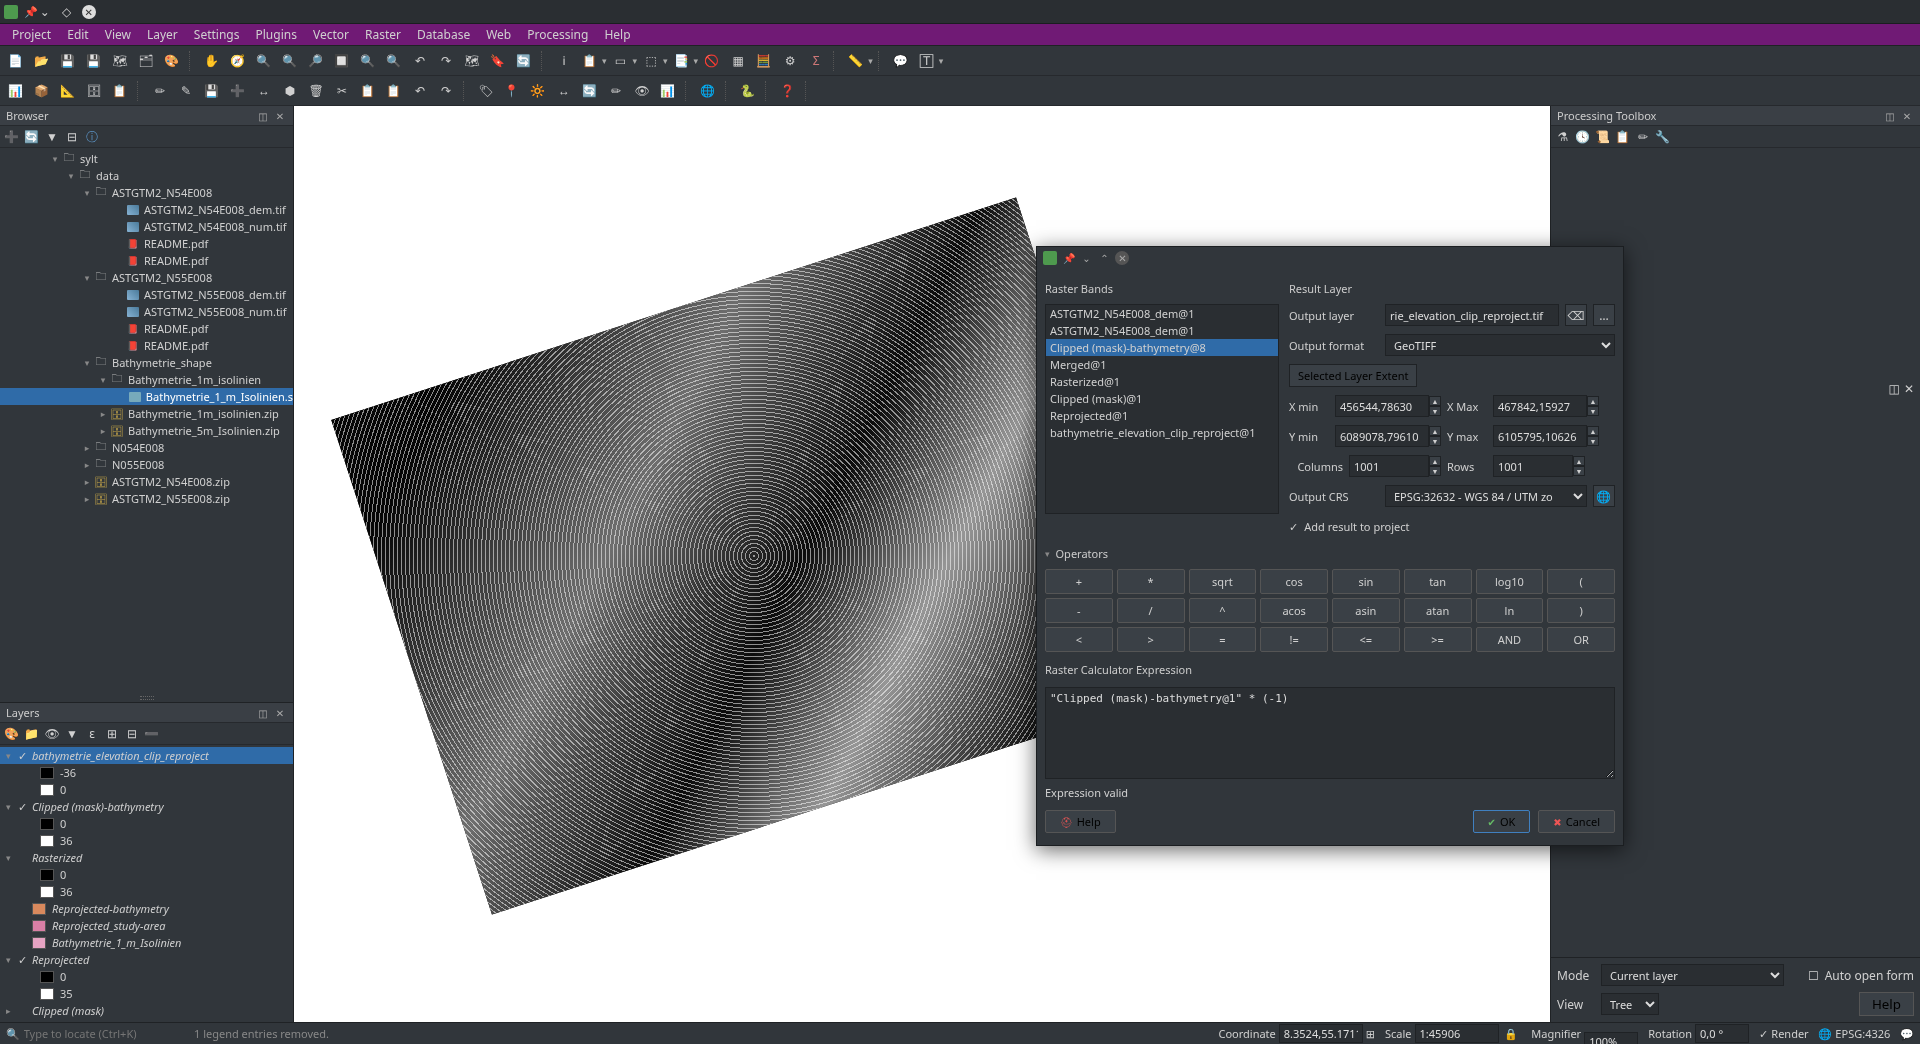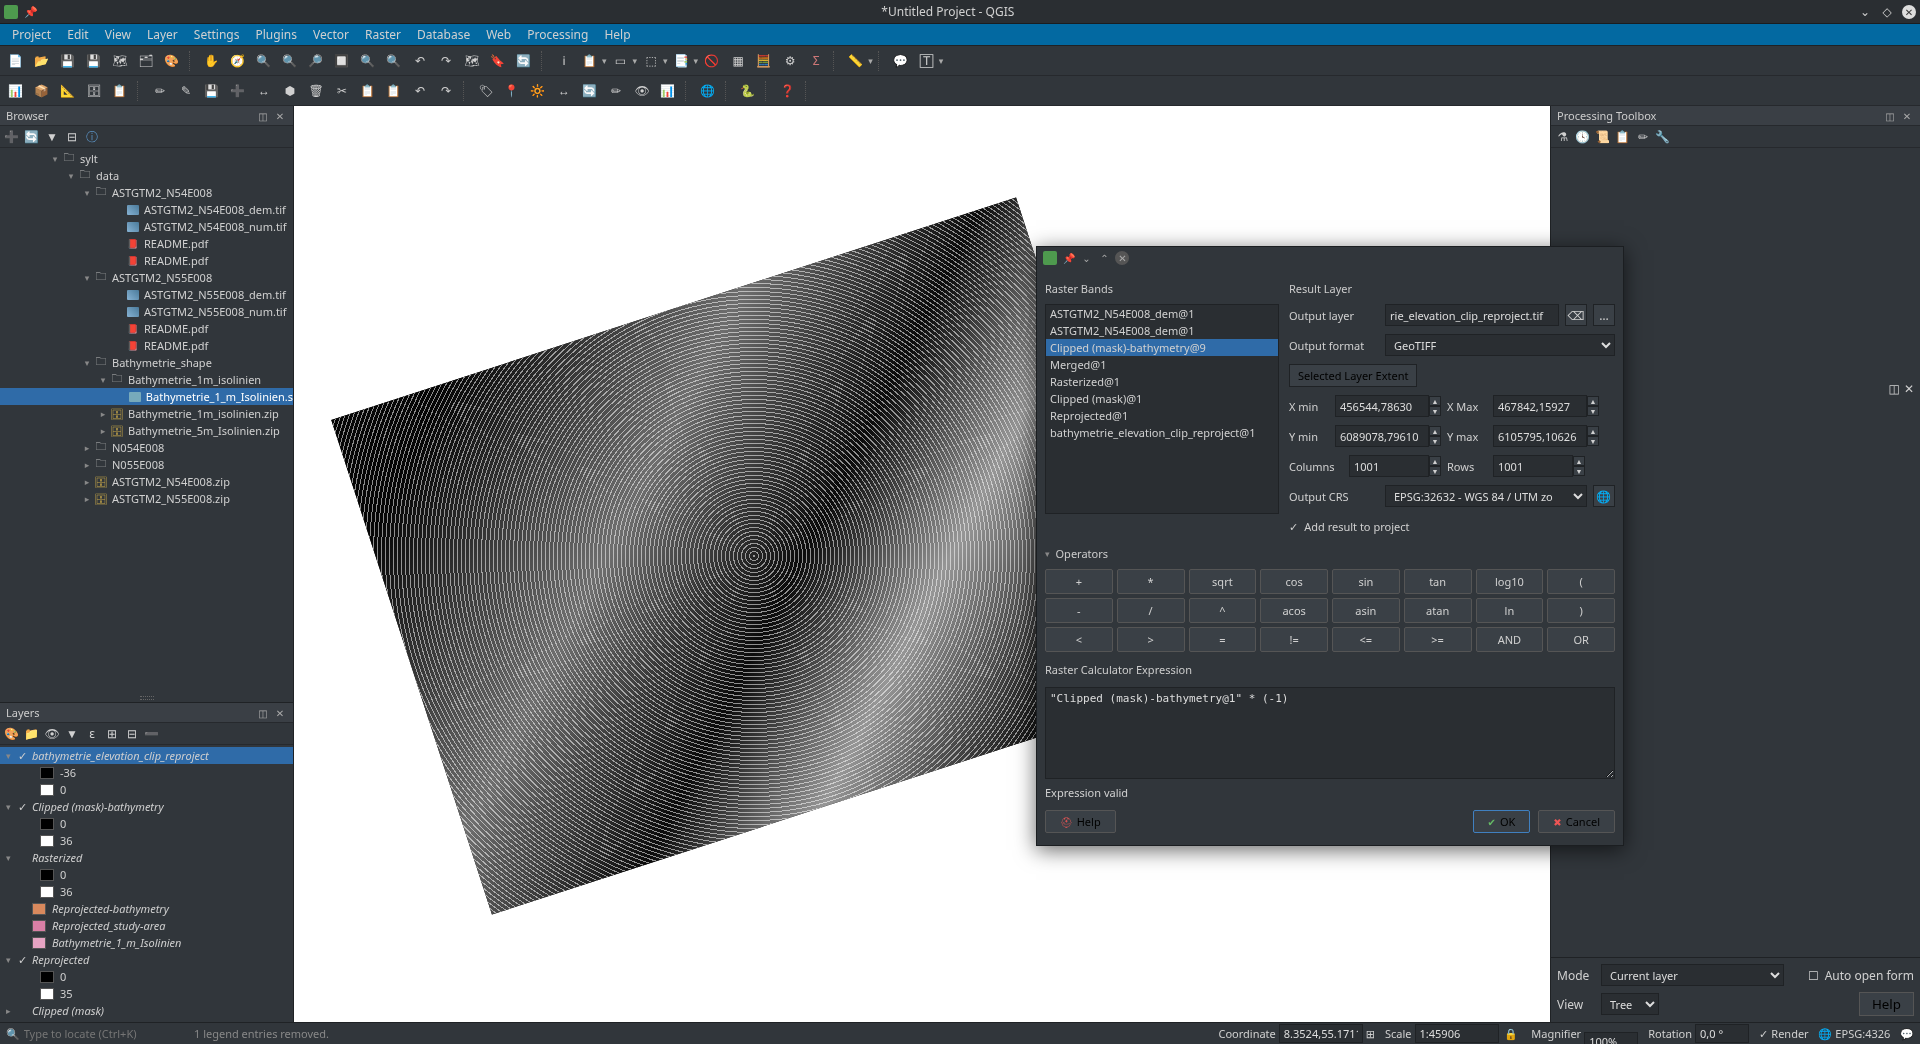--- a/index.html
+++ b/index.html
@@ -7,21 +7,21 @@
 
 
 .titlebar { height: 24px; background: #2a2e32; display: flex; align-items: center; padding: 0 4px; border-bottom: 1px solid #1a1d20; }
 .titlebar .qgis-icon { width: 14px; height: 14px; background: #4e9a4e; border-radius: 2px; margin-right: 6px; }
 .titlebar .title-text { flex: 1; text-align: center; color: #d0d0d0; }
 .titlebar .win-btns { display: flex; gap: 8px; }
 .titlebar .win-btn { width: 14px; height: 14px; display: flex; align-items: center; justify-content: center; cursor: pointer; color:#ccc;}
 .win-close { width:14px; height:14px; border-radius:50%; background:#ddd; color:#333; font-size:10px; line-height:14px; text-align:center;}
 
 
-.menubar { height: 22px; background: #0369a1; display: flex; align-items: center; padding: 0 4px; border-bottom: 1px solid #1f2225; }
+.menubar { height: 22px; background: #701a75; display: flex; align-items: center; padding: 0 4px; border-bottom: 1px solid #1f2225; }
 .menubar .menu-item { padding: 2px 8px; cursor: pointer; }
 
 
 .toolbar-row { height: 30px; background: #31363b; display: flex; align-items: center; padding: 1px 4px; border-bottom: 1px solid #26292d; gap: 2px;}
 .tb-btn { width: 24px; height: 24px; display:flex; align-items:center; justify-content:center; cursor:pointer; border-radius:2px; }
 .tb-sep { width: 6px; height:20px; border-left:1px dotted #555; margin:0 3px;}
 .tb-dd { font-size:9px; color:#aaa; margin-left:-2px;}
 
 
 .main-area { display:flex; height: calc(1044px - 24px - 22px - 30px - 30px - 22px); }
@@ -114,21 +114,20 @@
 .statusbar input.sval { width:84px; background:#2a2e32; border:1px solid #1f2225; color:#ddd; padding:1px 4px; font-size:11px;}
 .statusbar .lock { font-size:11px; padding:0 3px;}
 .resize-handle { position:absolute; left:140px; top:0; width:14px; height:4px; border-top:1px dotted #666; border-bottom:1px dotted #666;}
 </style>
 </head>
 <body>
 
 <div class="titlebar">
   <span class="qgis-icon"></span>
   <span style="color:#aaa;font-size:11px;">📌</span>
-  <span class="title-text">*Untitled Project - QGIS</span>
   <div class="win-btns">
     <span class="win-btn">⌄</span>
     <span class="win-btn">◇</span>
     <span class="win-close">✕</span>
   </div>
 </div>
 
 <div class="menubar">
   <span class="menu-item">Project</span>
   <span class="menu-item">Edit</span>
@@ -503,21 +502,21 @@
         <span class="db db-close">✕</span>
       </div>
       <div class="dialog-body">
         <div class="dlg-row">
 
           <div class="dlg-col">
             <div class="dlg-label">Raster Bands</div>
             <div class="bands-list" id="bands-list">
                 <div class="band">ASTGTM2_N54E008_dem@1</div>
                 <div class="band">ASTGTM2_N54E008_dem@1</div>
-                <div class="band selected">Clipped (mask)-bathymetry@9</div>
+                <div class="band selected">Clipped (mask)-bathymetry@8</div>
                 <div class="band">Merged@1</div>
                 <div class="band">Rasterized@1</div>
                 <div class="band">Clipped (mask)@1</div>
                 <div class="band">Reprojected@1</div>
                 <div class="band">bathymetrie_elevation_clip_reproject@1</div>
               </div>
           </div>
 
           <div class="dlg-col" style="flex:1;">
             <div class="dlg-label">Result Layer</div>
@@ -564,21 +563,21 @@
               <span class="fl" style="width:40px;">Y max</span>
               <div class="spin-wrap">
                   <input value="6105795,10626" style="">
                   <div class="spin-btns">
                     <div class="sp">▲</div>
                     <div class="sp">▼</div>
                   </div>
                 </div>
             </div>
             <div class="field-row">
-              <span class="fl" style="width:54px;">Columns</span>
+              <span class="fl" style="width:54px;text-align:right;">Columns</span>
               <div class="spin-wrap">
                   <input style="width: 80px;" value="1001">
                   <div class="spin-btns">
                     <div class="sp">▲</div>
                     <div class="sp">▼</div>
                   </div>
                 </div>
               <span class="fl" style="width:40px;">Rows</span>
               <div class="spin-wrap">
                   <input style="width: 80px;" value="1001">

